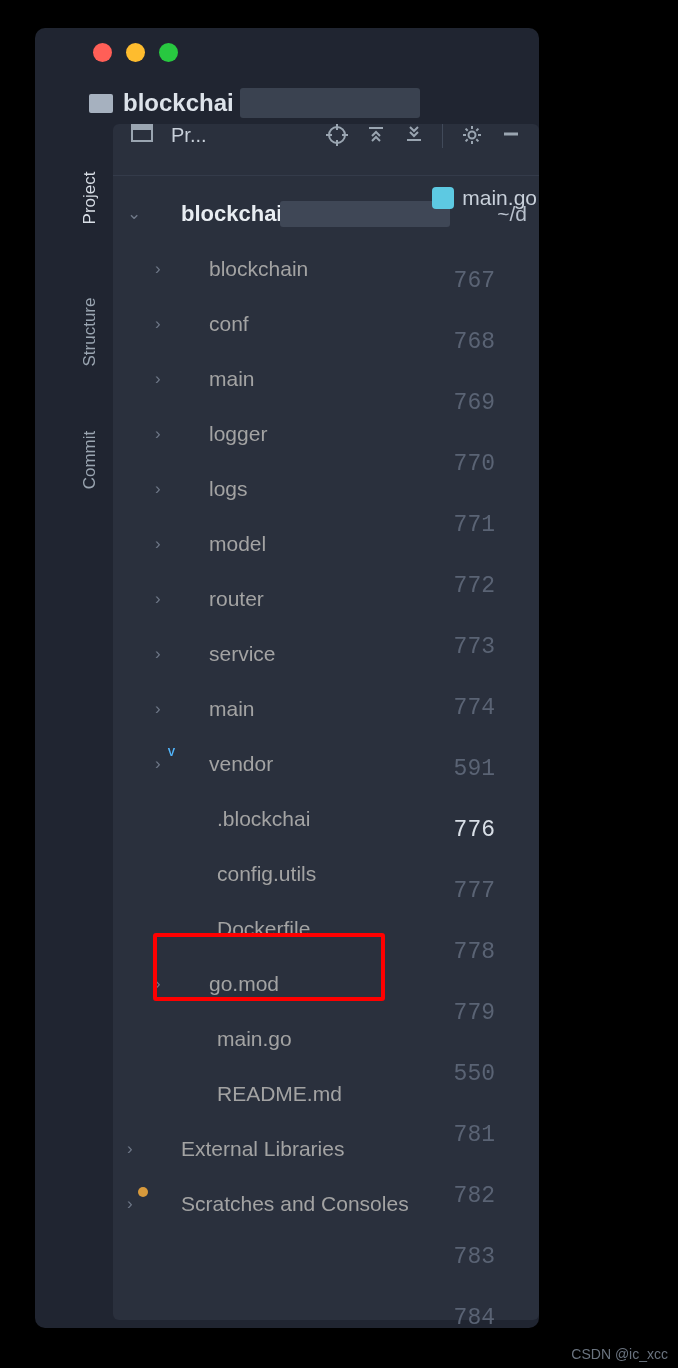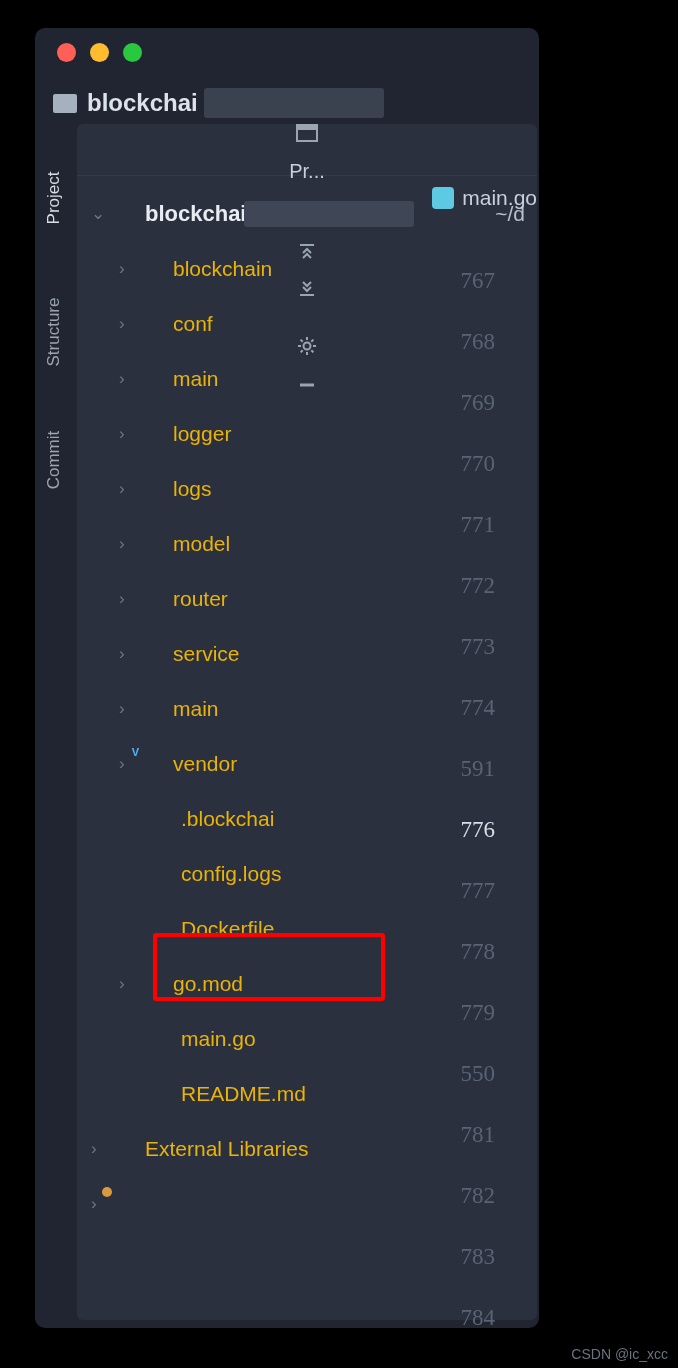--- a/index.html
+++ b/index.html
@@ -1,59 +1,59 @@
 <!DOCTYPE html>
 <html><head>
 <meta charset="utf-8">
 <style>
 * { margin: 0; padding: 0; box-sizing: border-box; font-family: -apple-system, BlinkMacSystemFont, "Segoe UI", sans-serif; }
 body { background: #000; width: 678px; height: 1368px; position: relative; }
-.window { position: absolute; left: 35px; top: 28px; width: 504px; height: 1300px; background: #202531; border-radius: 10px; overflow: hidden; }
+.window { position: absolute; left: 35px; top: 28px; width: 504px; height: 1300px; background: #202531; border-radius: 10px; overflow: hidden; padding-left: 36px; }
 .titlebar { height: 48px; display: flex; align-items: center; padding-left: 22px; gap: 14px; }
 .tl-btn { width: 19px; height: 19px; border-radius: 50%; }
 .red { background: #ff5f57; }
 .yellow { background: #febc2e; }
 .green { background: #28c840; }
 .breadcrumb { padding: 12px 18px; display: flex; align-items: center; gap: 10px; }
 .bc-folder { width: 24px; height: 19px; background: #a6b1bf; border-radius: 2px; }
 .bc-text { color: #dde3ea; font-size: 24px; font-weight: 700; }
 .bc-blur { width: 180px; height: 30px; background: #3a4250; border-radius: 3px; margin-left: -4px; }
 .main { display: flex; height: calc(100% - 110px); }
 .sidebar { width: 38px; background: #202531; display: flex; flex-direction: column; align-items: center; padding-top: 20px; gap: 50px; }
 .side-item { transform: rotate(-90deg); color: #9aa5b1; font-size: 17px; white-space: nowrap; display: flex; align-items: center; gap: 6px; cursor: pointer; }
 .side-item.active { color: #d8dee6; }
 .panel { width: 460px; background: #2a303d; border-radius: 6px; margin-left: 4px; margin-top: -6px; }
-.panel-header { height: 52px; display: flex; align-items: center; padding: 0 18px; gap: 18px; border-bottom: 1px solid #343b4a; flex-direction: column; }
+.panel-header { height: 52px; display: flex; align-items: flex-start; padding: 0 18px; gap: 18px; border-bottom: 1px solid #343b4a; }
 .ph-icon { color: #9aa5b1; font-size: 20px; cursor: pointer; }
 .ph-label { color: #c8d0da; font-size: 20px; flex: 1; }
 .ph-sep { width: 1px; height: 24px; background: #414a5a; }
 .tree { padding: 10px 6px; }
 .tree-row { display: flex; align-items: center; height: 55px; padding-left: 8px; cursor: pointer; }
 .tree-row .chev { width: 18px; color: #6e7787; font-size: 17px; }
 .tree-row .ficon { width: 26px; height: 20px; margin-right: 10px; position: relative; }
 .folder-ic { background: #8b96a5; border-radius: 2px; width: 22px; height: 17px; }
-.tree-row .label { color: #eab308; font-size: 21px; }
+.tree-row .label { color: #a3a3a3; font-size: 21px; }
 .tree-row.root .label { color: #e8edf2; font-weight: 700; font-size: 22px; }
 .tree-row.root .folder-ic { background: #aeb9c6; }
 .root-blur { width: 170px; height: 26px; background: #3f4756; border-radius: 3px; margin-left: -2px; }
 .root-suffix { color: #b8c0cc; font-size: 21px; margin-left: auto; margin-right: 6px; }
 .indent1 { padding-left: 36px; }
 .indent2 { padding-left: 62px; }
 .file-ic { width: 18px; height: 22px; background: #8b96a5; border-radius: 2px; }
 .vendor-ic { background: #8b96a5; border-radius: 2px; width: 22px; height: 17px; position: relative; }
 .vendor-ic::after { content: 'V'; position: absolute; bottom: -4px; right: -3px; font-size: 11px; font-weight: 700; color: #52b7ff; background: #2a303d; padding: 0 1px; }
 .go-ic { width: 20px; height: 20px; background: #5dc9e2; border-radius: 4px; }
 .md-ic { width: 20px; height: 20px; background: #4a9fd8; border-radius: 2px; }
 .docker-ic { width: 20px; height: 20px; background: #3c9dd0; border-radius: 2px; }
 .lib-ic { width: 22px; height: 18px; background: linear-gradient(90deg,#4aa564 25%,#d89a3c 25% 50%,#d04a4a 50% 75%,#4a8fd0 75%); }
 .scratch-ic { width: 20px; height: 20px; background: #3c9dd0; border-radius: 3px; position: relative; }
 .scratch-ic::after { content:''; position:absolute; bottom:-3px; right:-3px; width:10px; height:10px; background:#d89a3c; border-radius:50%; }
 .highlight-box { position: absolute; border: 4px solid #ff0000; border-radius: 3px; }
 .gutter { position: absolute; right: 44px; top: 240px; display: flex; flex-direction: column; }
-.ln { color: #5a6374; font-size: 23px; height: 61px; text-align: right; font-family: Liberation Serif, serif; }
+.ln { color: #5a6374; font-size: 23px; height: 61px; text-align: right; font-family: Liberation Mono, monospace; }
 .ln.active { color: #d8dee6; }
 .tab-area { position: absolute; right: 0; top: 158px; display: flex; align-items: center; gap: 8px; padding-right: 2px; }
 .tab-go-ic { width: 22px; height: 22px; background: #5dc9e2; border-radius: 4px; }
 .tab-label { color: #c8d0da; font-size: 21px; }
 .watermark { position: absolute; right: 10px; bottom: 6px; color: #6a737f; font-size: 14px; }
 svg { display: block; }
 </style>
 </head>
 <body>
 
@@ -190,21 +190,21 @@
             <span class="ficon"><span class="vendor-ic"></span></span>
             <span class="label">vendor</span>
           </div>
 
         <div class="tree-row indent2">
             <span class="ficon"><span class="file-ic"></span></span>
             <span class="label">.blockchai</span>
           </div>
         <div class="tree-row indent2">
             <span class="ficon"><span class="file-ic"></span></span>
-            <span class="label">config.logs</span>
+            <span class="label">config.utils</span>
           </div>
         <div class="tree-row indent2">
             <span class="ficon"><span class="docker-ic"></span></span>
             <span class="label">Dockerfile</span>
           </div>
         <div class="tree-row indent1">
             <span class="chev">›</span>
             <span class="ficon"><span class="file-ic"></span></span>
             <span class="label">go.mod</span>
           </div>
@@ -218,20 +218,21 @@
           </div>
 
         <div class="tree-row" style="padding-left:8px">
             <span class="chev">›</span>
             <span class="ficon"><span class="lib-ic"></span></span>
             <span class="label">External Libraries</span>
           </div>
         <div class="tree-row" style="padding-left:8px">
             <span class="chev">›</span>
             <span class="ficon"><span class="scratch-ic"></span></span>
+            <span class="label">Scratches and Consoles</span>
           </div>
       </div>
     </div>
   </div>
 
   <div class="tab-area">
     <span class="tab-go-ic"></span>
     <span class="tab-label">main.go</span>
   </div>
 

